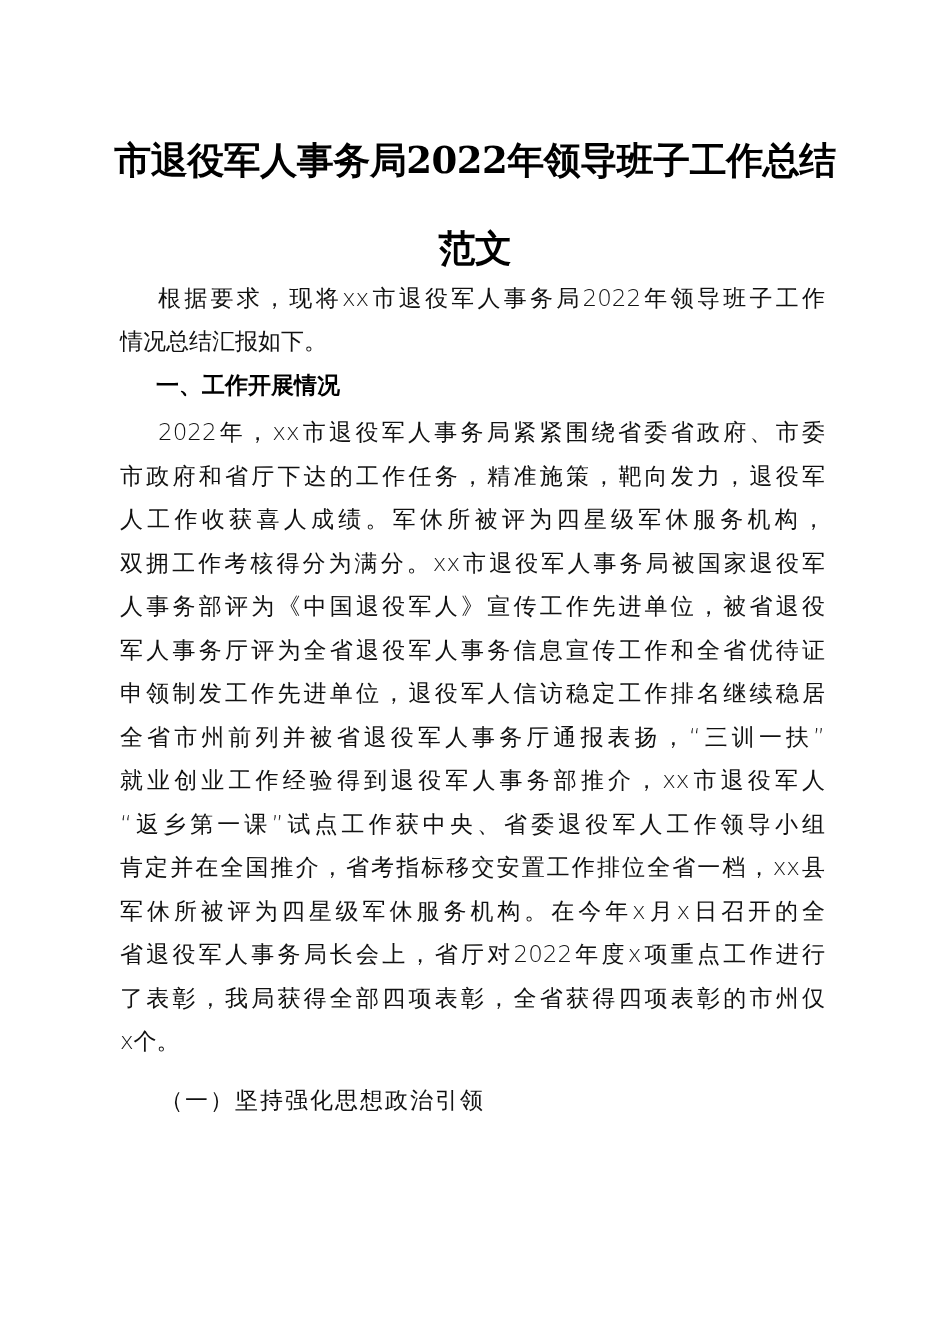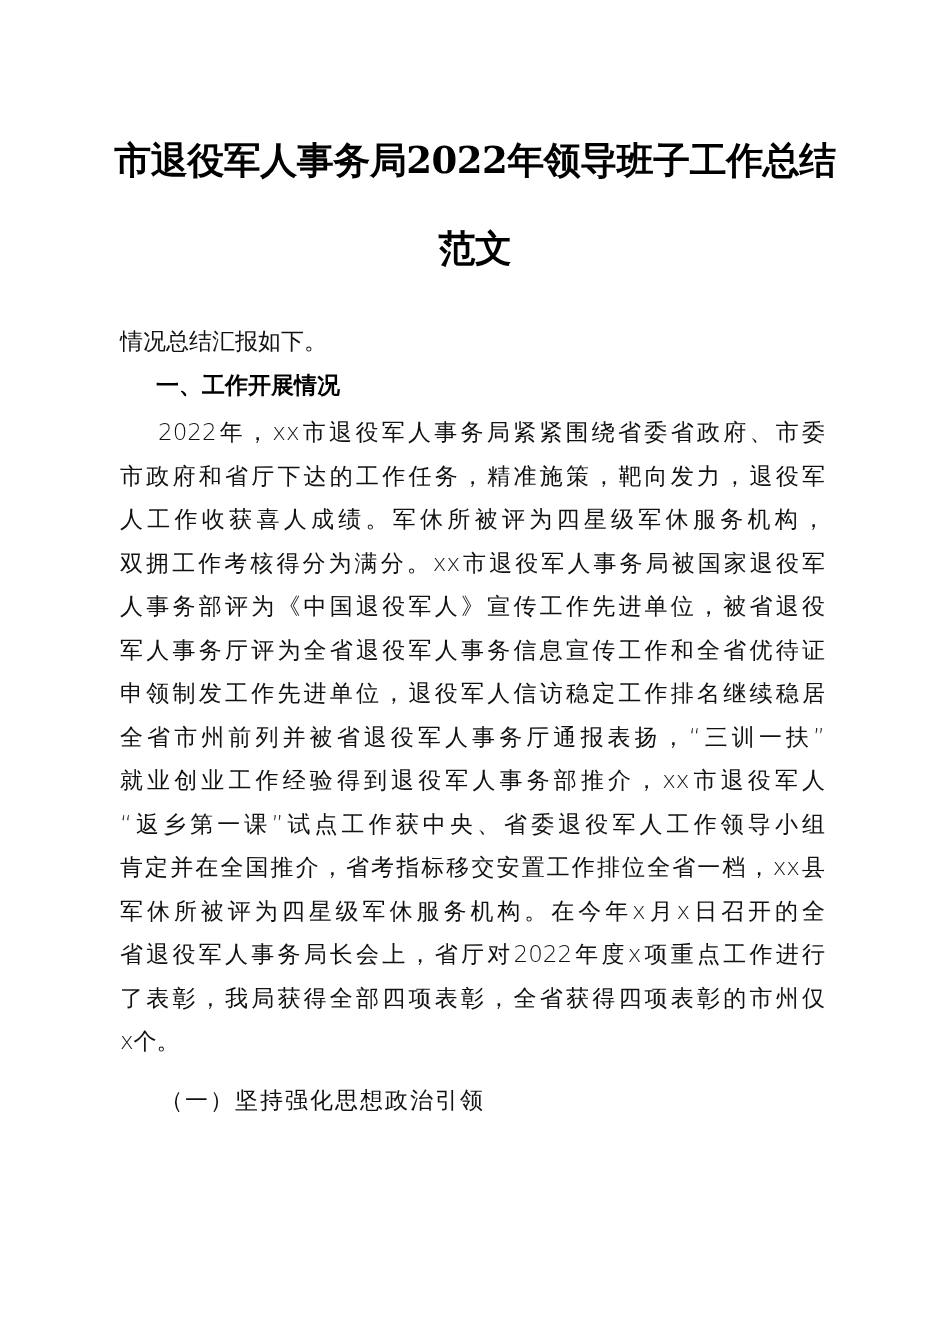--- a/index.html
+++ b/index.html
@@ -24,20 +24,21 @@
              font-size: 23px; line-height: 44px; color: #111; white-space: nowrap; letter-spacing: 2px; }
 </style>
 </head>
 <body>
 
 <div class="page">
 
   <div class="title l1">市退役军人事务局2022年领导班子工作总结</div>
   <div class="title l2">范文</div>
 
+  <div class="line indent" style="top:276px;">根据要求，现将xx市退役军人事务局2022年领导班子工作</div>
   <div class="line last" style="top:319px;">情况总结汇报如下。</div>
 
   <div class="heading" style="top:363px;">一、工作开展情况</div>
 
   <div class="line indent" style="top:410px;">2022年，xx市退役军人事务局紧紧围绕省委省政府、市委</div>
   <div class="line" style="top:454px;">市政府和省厅下达的工作任务，精准施策，靶向发力，退役军</div>
   <div class="line" style="top:497px;">人工作收获喜人成绩。军休所被评为四星级军休服务机构，</div>
   <div class="line" style="top:541px;">双拥工作考核得分为满分。xx市退役军人事务局被国家退役军</div>
   <div class="line" style="top:584px;">人事务部评为《中国退役军人》宣传工作先进单位，被省退役</div>
   <div class="line" style="top:628px;">军人事务厅评为全省退役军人事务信息宣传工作和全省优待证</div>

